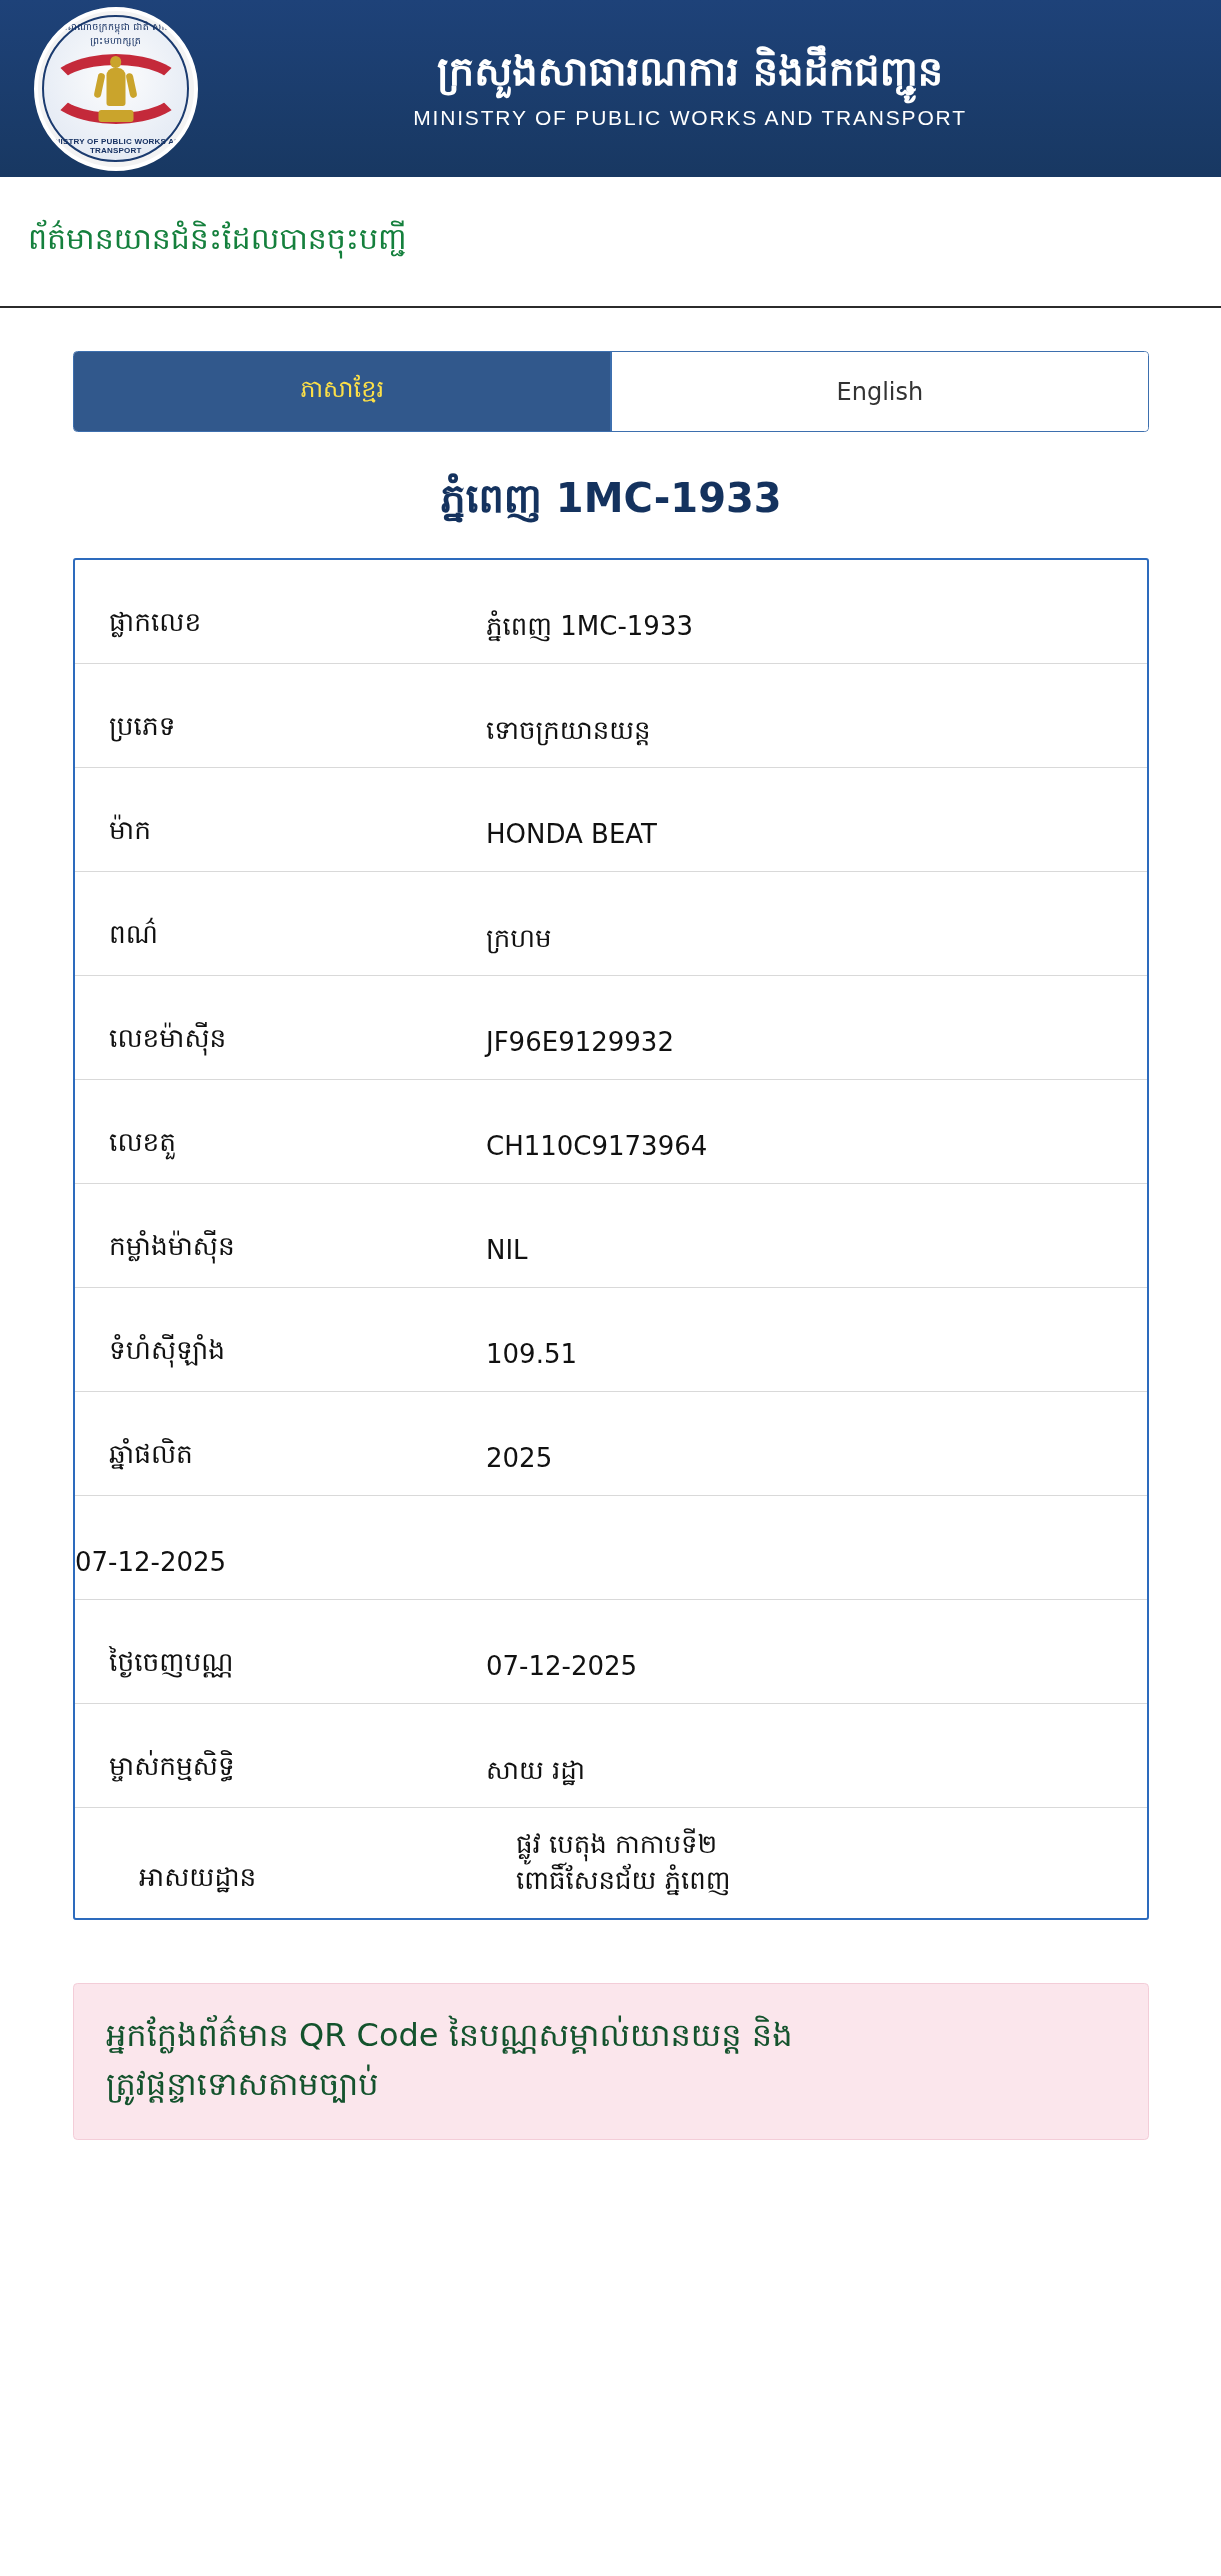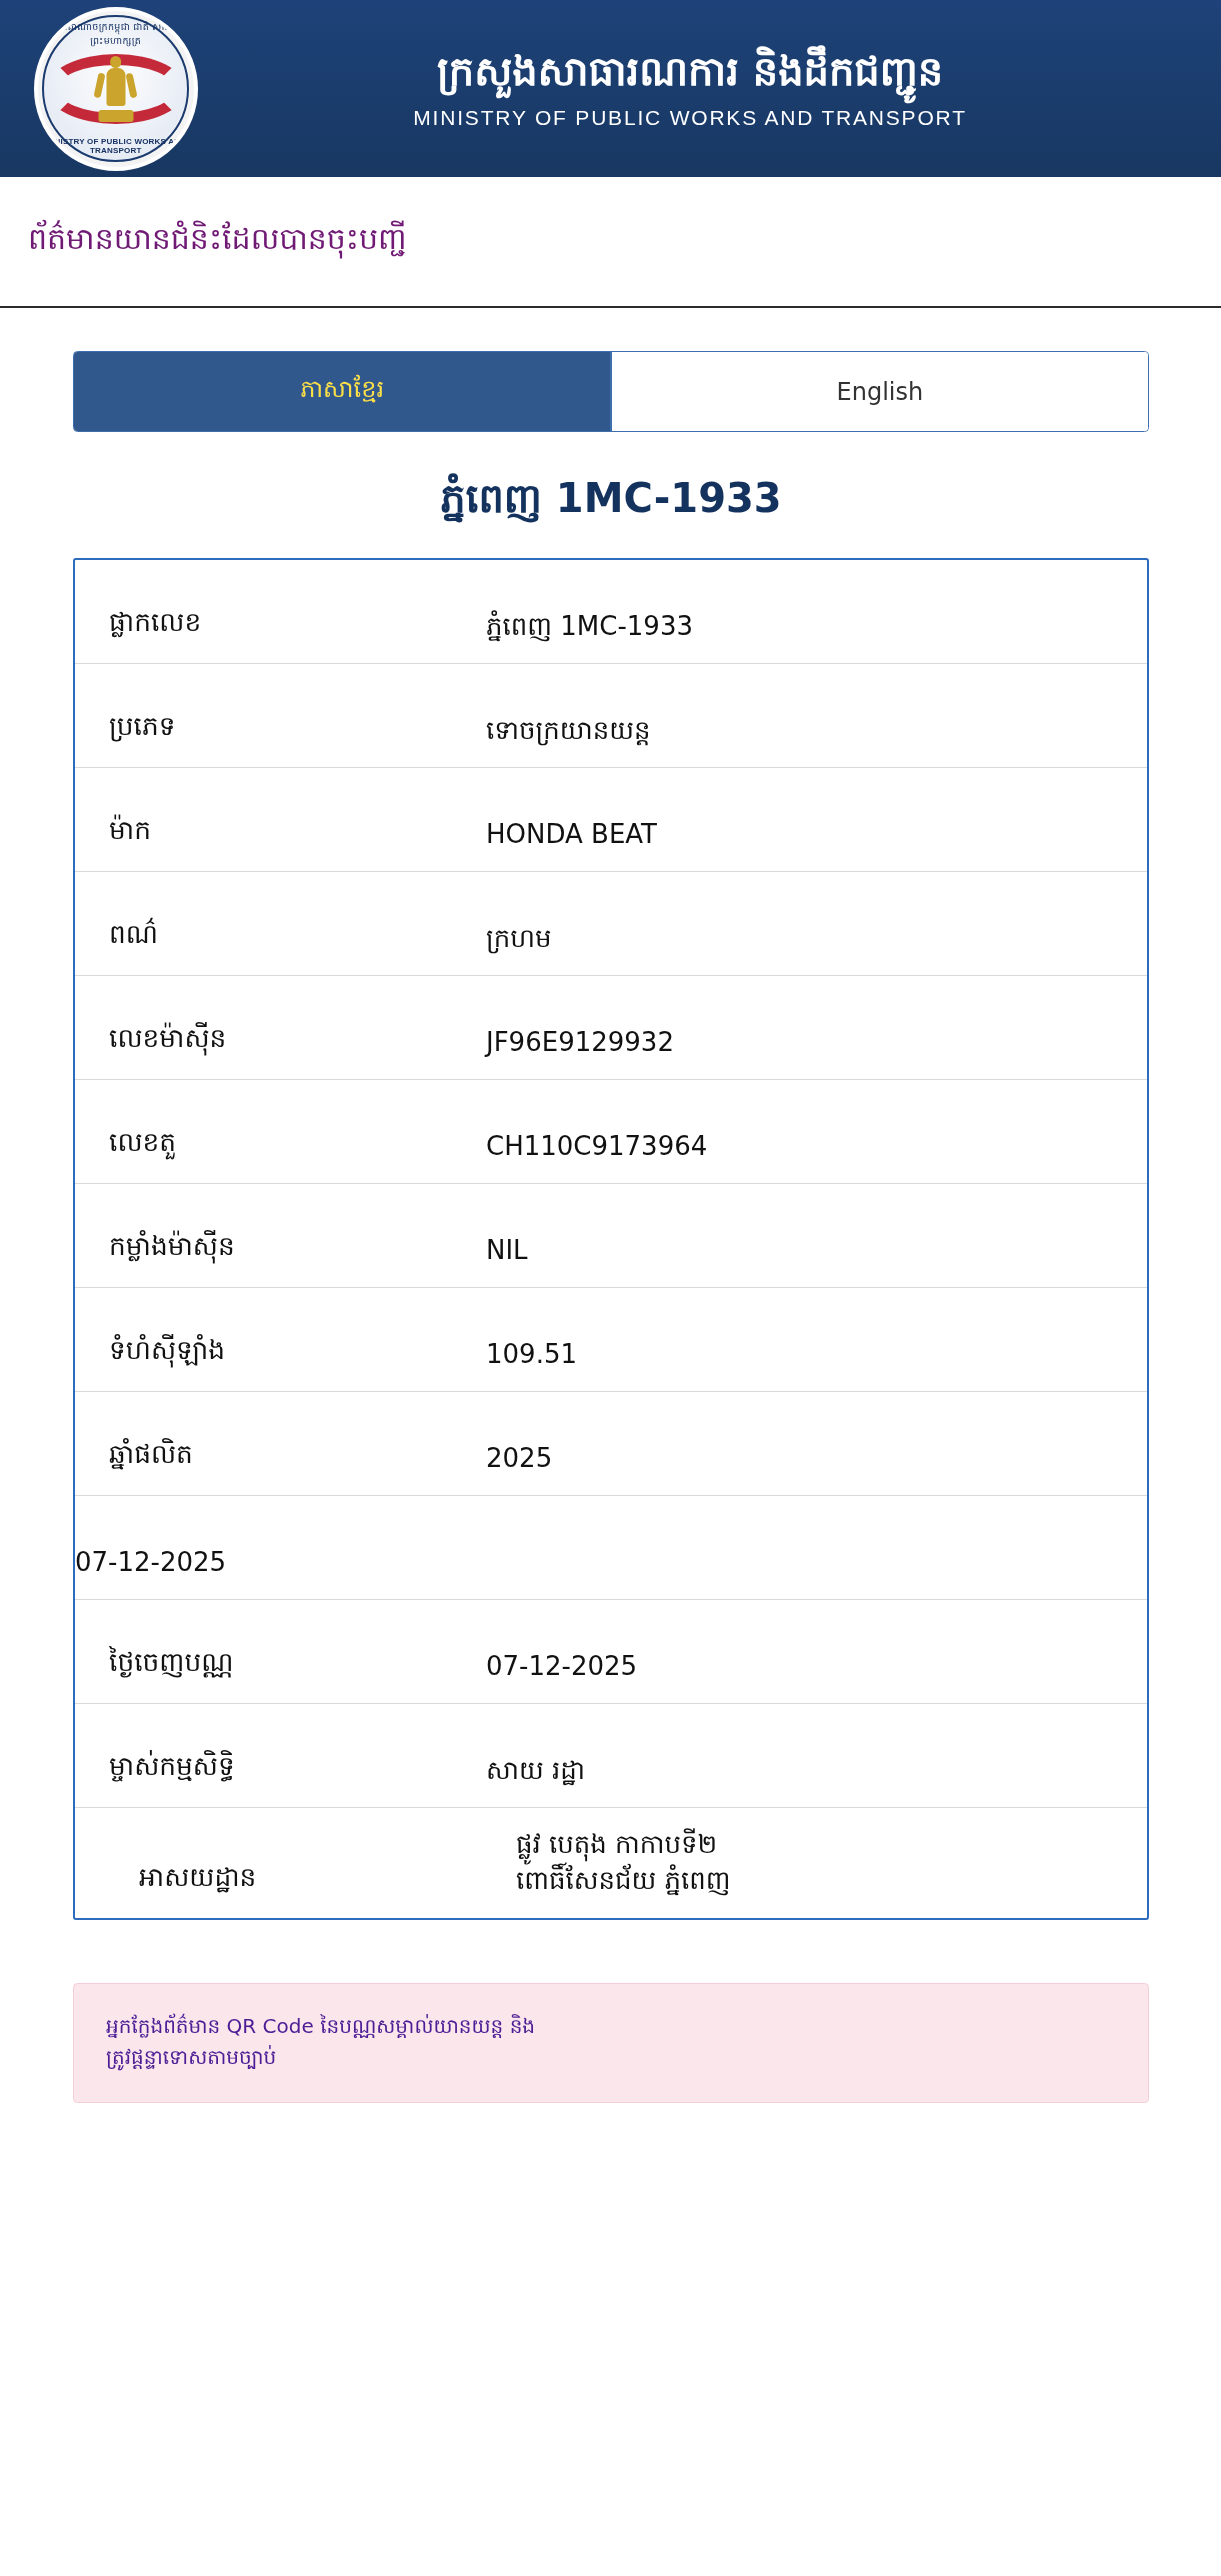--- a/index.html
+++ b/index.html
@@ -146,21 +146,21 @@
   .subheader {
     height: 131px;
     display: flex;
     align-items: center;
     padding-left: 28px;
     background: #ffffff;
     border-bottom: 2.2px solid #2b2b2b;
   }
   .subheader-text {
     font-size: 30px;
-    color: #701a75;
+    color: #15803d;
     font-family: "DejaVu Sans", "Liberation Sans", sans-serif;
   }
 
   
   .tabs {
     display: flex;
     margin: 43px 73px 0 73px;
     border: 1.5px solid #3d6fae;
     border-radius: 4.4px;
     overflow: hidden;
@@ -230,22 +230,22 @@
 
   
   .notice {
     margin: 63px 73px 0 73px;
     background: #fbe6ec;
     border: 0.7px solid #f3cdd8;
     border-radius: 4.4px;
     padding: 26.4px 32px 29px 32px;
   }
   .notice-text {
-    color: #4c1d95;
-    font-size: 20px;
+    color: #14532d;
+    font-size: 32px;
     line-height: 1.55;
     font-family: "DejaVu Sans", "Liberation Sans", sans-serif;
     white-space: pre-line;
   }
 
   .spacer-bottom { height: 88px; }
 </style>
 </head>
 <body>
 

